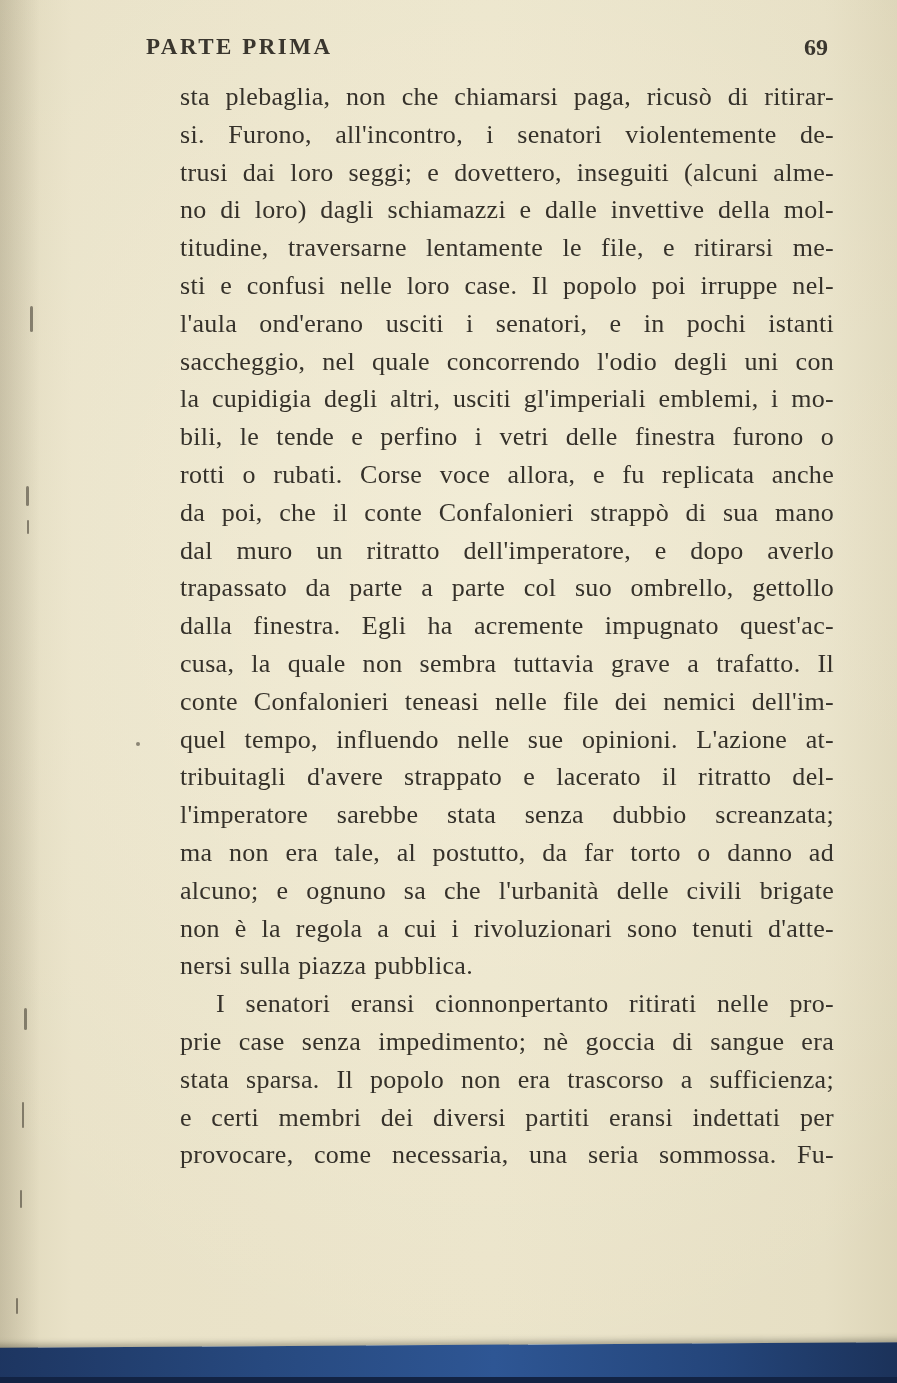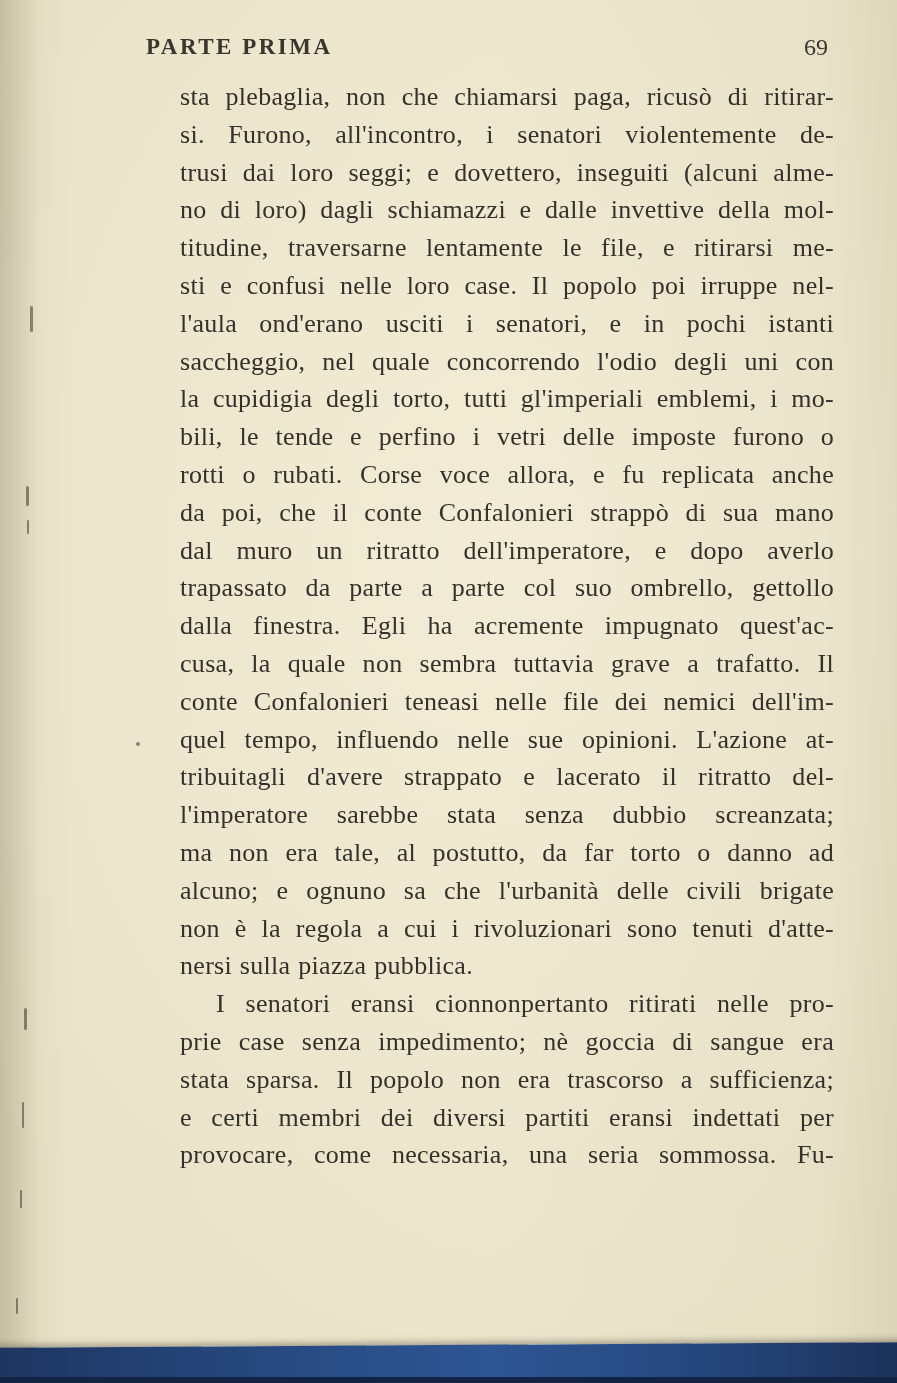--- a/index.html
+++ b/index.html
@@ -38,21 +38,21 @@
     font-size: 23px;
     font-weight: 700;
     letter-spacing: 2.5px;
     color: #3a362e;
   }
   .page-number {
     position: absolute;
     right: 6px;
     top: 0;
     font-size: 24px;
-    font-weight: 400;
+    font-weight: 700;
     color: #3a362e;
     margin-left: 34px;
   }
   .body-text {
     font-size: 26px;
     line-height: 37.8px;
     letter-spacing: 0.3px;
     word-spacing: 1px;
   }
   .line {
@@ -134,22 +134,22 @@
     <div class="body-text">
       <div>
           <div class="line">sta plebaglia, non che chiamarsi paga, ricusò di ritirar-</div>
           <div class="line">si. Furono, all'incontro, i senatori violentemente de-</div>
           <div class="line">trusi dai loro seggi; e dovettero, inseguiti (alcuni alme-</div>
           <div class="line">no di loro) dagli schiamazzi e dalle invettive della mol-</div>
           <div class="line">titudine, traversarne lentamente le file, e ritirarsi me-</div>
           <div class="line">sti e confusi nelle loro case. Il popolo poi irruppe nel-</div>
           <div class="line">l'aula ond'erano usciti i senatori, e in pochi istanti</div>
           <div class="line">saccheggio, nel quale concorrendo l'odio degli uni con</div>
-          <div class="line">la cupidigia degli torto, tutti gl'imperiali emblemi, i mo-</div>
-          <div class="line">bili, le tende e perfino i vetri delle imposte furono o</div>
+          <div class="line">la cupidigia degli altri, usciti gl'imperiali emblemi, i mo-</div>
+          <div class="line">bili, le tende e perfino i vetri delle finestra furono o</div>
           <div class="line">rotti o rubati. Corse voce allora, e fu replicata anche</div>
           <div class="line">da poi, che il conte Confalonieri strappò di sua mano</div>
           <div class="line">dal muro un ritratto dell'imperatore, e dopo averlo</div>
           <div class="line">trapassato da parte a parte col suo ombrello, gettollo</div>
           <div class="line">dalla finestra. Egli ha acremente impugnato quest'ac-</div>
           <div class="line">cusa, la quale non sembra tuttavia grave a trafatto. Il</div>
           <div class="line">conte Confalonieri teneasi nelle file dei nemici dell'im-</div>
           <div class="line">quel tempo, influendo nelle sue opinioni. L'azione at-</div>
           <div class="line">tribuitagli d'avere strappato e lacerato il ritratto del-</div>
           <div class="line">l'imperatore sarebbe stata senza dubbio screanzata;</div>

